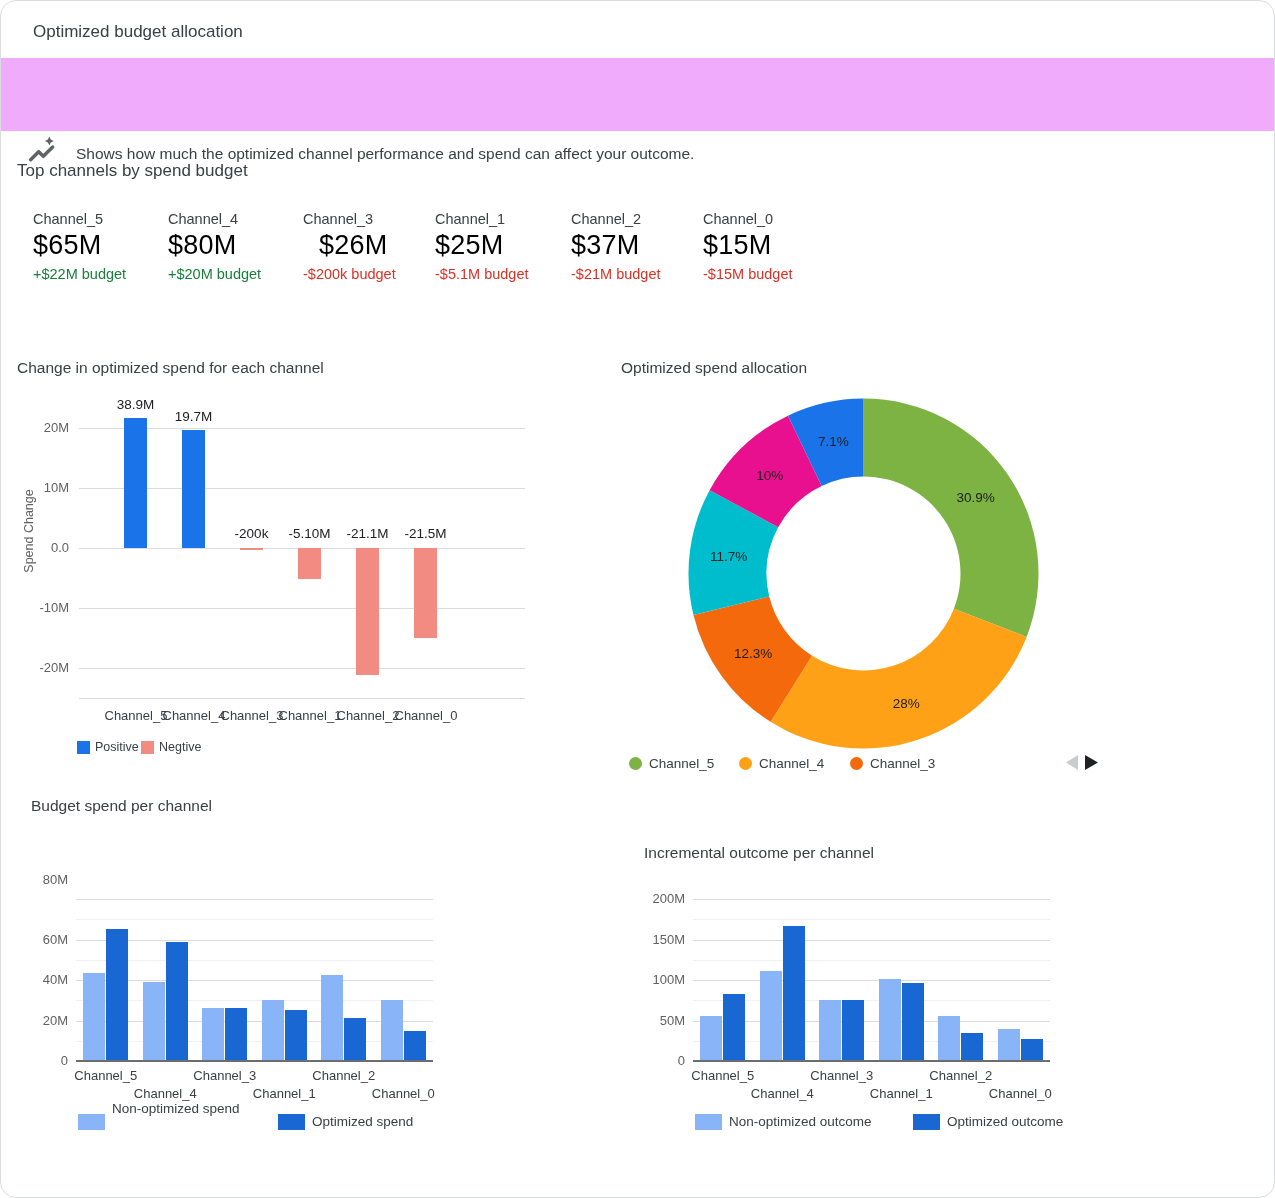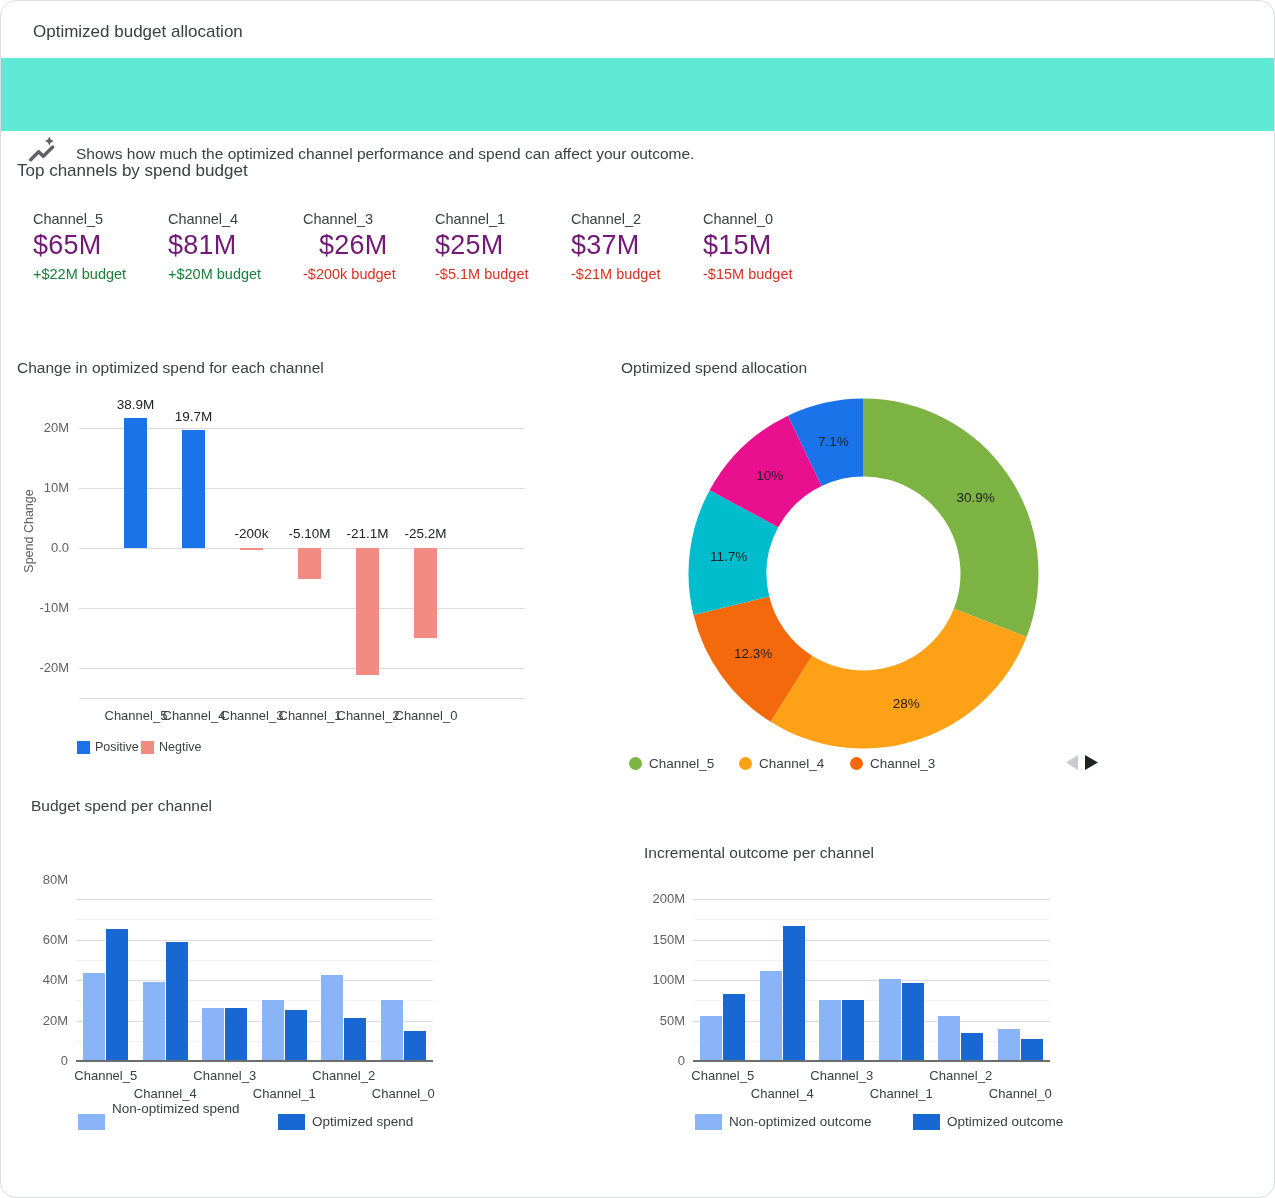--- a/index.html
+++ b/index.html
@@ -1,26 +1,26 @@
 <!DOCTYPE html>
 <html><head>
 <meta charset="utf-8">
 <style>
   html,body{margin:0;padding:0;background:#fff;}
   body{font-family:"Liberation Sans","DejaVu Sans",sans-serif;color:#3C4043;}
   .card{position:relative;width:1273px;height:1196px;background:#fff;border:1px solid #DADCE0;
         border-radius:16px;overflow:hidden;}
   .abs{position:absolute;}
   .page-title{font-size:17px;font-weight:400;color:#3C4043;margin:0;}
-  .banner{background:#5eead4;}
+  .banner{background:#f0abfc;}
   .banner-text{font-size:15.5px;color:#3C4043;}
   .section-title{font-size:17px;font-weight:400;color:#3C4043;margin:0;}
   .chart-title{font-size:15.5px;font-weight:400;color:#3C4043;margin:0;}
   .stat-name{font-size:14.5px;color:#3C4043;}
-  .stat-value{font-size:27px;color:#701a75;letter-spacing:.2px;}
+  .stat-value{font-size:27px;color:#000000;letter-spacing:.2px;}
   .stat-delta{font-size:14.5px;}
   .up{color:#188038;} .down{color:#D93025;}
   .gridline{height:1px;background:#DADCE0;}
   .gridline-minor{height:1px;background:#EFF1F2;}
   .baseline{height:2px;background:#6B6E70;}
   .tick{font-size:13px;color:#616161;text-align:right;white-space:nowrap;}
   .xlab{font-size:13px;color:#3C4043;text-align:center;white-space:nowrap;}
   .bar-label{font-size:13.5px;color:#202124;text-align:center;white-space:nowrap;}
   .axis-title{font-size:12.5px;color:#616161;text-align:center;transform:rotate(-90deg);}
   .legend-label{font-size:12.5px;color:#3C4043;white-space:nowrap;}
@@ -46,21 +46,21 @@
 
   <h2 class="abs section-title" style="left:16px;top:160px;text-align:right;">Top channels by spend budget</h2>
   <div class="abs" style="left:0;top:0;width:0;height:0;" id="stats-row">
       <div class="abs" style="left: 32px; top: 210px; width: 130px; height: 74px;">
         <div class="abs stat-name" style="left: 0px; top: 0px;">Channel_5</div>
         <div class="abs stat-value" style="left: 0px; top: 19px;">$65M</div>
         <div class="abs stat-delta up" style="left: 0px; top: 55px;">+$22M budget</div>
       </div>
       <div class="abs" style="left: 167px; top: 210px; width: 130px; height: 74px;">
         <div class="abs stat-name" style="left: 0px; top: 0px;">Channel_4</div>
-        <div class="abs stat-value" style="left: 0px; top: 19px;">$81M</div>
+        <div class="abs stat-value" style="left: 0px; top: 19px;">$80M</div>
         <div class="abs stat-delta up" style="left: 0px; top: 55px;">+$20M budget</div>
       </div>
       <div class="abs" style="left: 302px; top: 210px; width: 130px; height: 74px;">
         <div class="abs stat-name" style="left: 0px; top: 0px;">Channel_3</div>
         <div class="abs stat-value" style="left: 16px; top: 19px;">$26M</div>
         <div class="abs stat-delta down" style="left: 0px; top: 55px;">-$200k budget</div>
       </div>
       <div class="abs" style="left: 434px; top: 210px; width: 130px; height: 74px;">
         <div class="abs stat-name" style="left: 0px; top: 0px;">Channel_1</div>
         <div class="abs stat-value" style="left: 0px; top: 19px;">$25M</div>
@@ -105,21 +105,21 @@
       <div class="abs" style="left: 239px; width: 23px; height: 1.5px; top: 547px; background: rgb(242, 139, 130);"></div>
       <div class="abs bar-label" style="left: 218.5px; width: 64px; top: 525px;">-200k</div>
       <div class="abs xlab" style="left: 219.5px; width: 62px; top: 707px;">Channel_3</div>
       <div class="abs" style="left: 297px; width: 23px; height: 30.6px; top: 547px; background: rgb(242, 139, 130);"></div>
       <div class="abs bar-label" style="left: 276.5px; width: 64px; top: 525px;">-5.10M</div>
       <div class="abs xlab" style="left: 277.5px; width: 62px; top: 707px;">Channel_1</div>
       <div class="abs" style="left: 355px; width: 23px; height: 126.6px; top: 547px; background: rgb(242, 139, 130);"></div>
       <div class="abs bar-label" style="left: 334.5px; width: 64px; top: 525px;">-21.1M</div>
       <div class="abs xlab" style="left: 335.5px; width: 62px; top: 707px;">Channel_2</div>
       <div class="abs" style="left: 413px; width: 23px; height: 90px; top: 547px; background: rgb(242, 139, 130);"></div>
-      <div class="abs bar-label" style="left: 392.5px; width: 64px; top: 525px;">-25.2M</div>
+      <div class="abs bar-label" style="left: 392.5px; width: 64px; top: 525px;">-21.5M</div>
       <div class="abs xlab" style="left: 393.5px; width: 62px; top: 707px;">Channel_0</div>
       <div class="abs" style="left: 76px; top: 740px; width: 13px; height: 13px; background: rgb(26, 115, 232);"></div>
       <div class="abs legend-label" style="left: 94px; top: 739px;">Positive</div>
       <div class="abs" style="left: 140px; top: 740px; width: 13px; height: 13px; background: rgb(242, 139, 130);"></div>
       <div class="abs legend-label" style="left: 158px; top: 739px;">Negtive</div>
     </div>
 
   <div class="abs" style="left:687px;top:397px;width:351px;height:351px;">
     <svg id="donut-svg" width="351" height="351" viewBox="0 0 351 351">
         <path d="M 175.5 0.5 A 175 175 0 0 1 338.6124446801869 238.8981891732955 L 265.9108979084465 210.64071057034093 A 97 97 0 0 0 175.5 78.5 Z" fill="#7CB342"></path>

